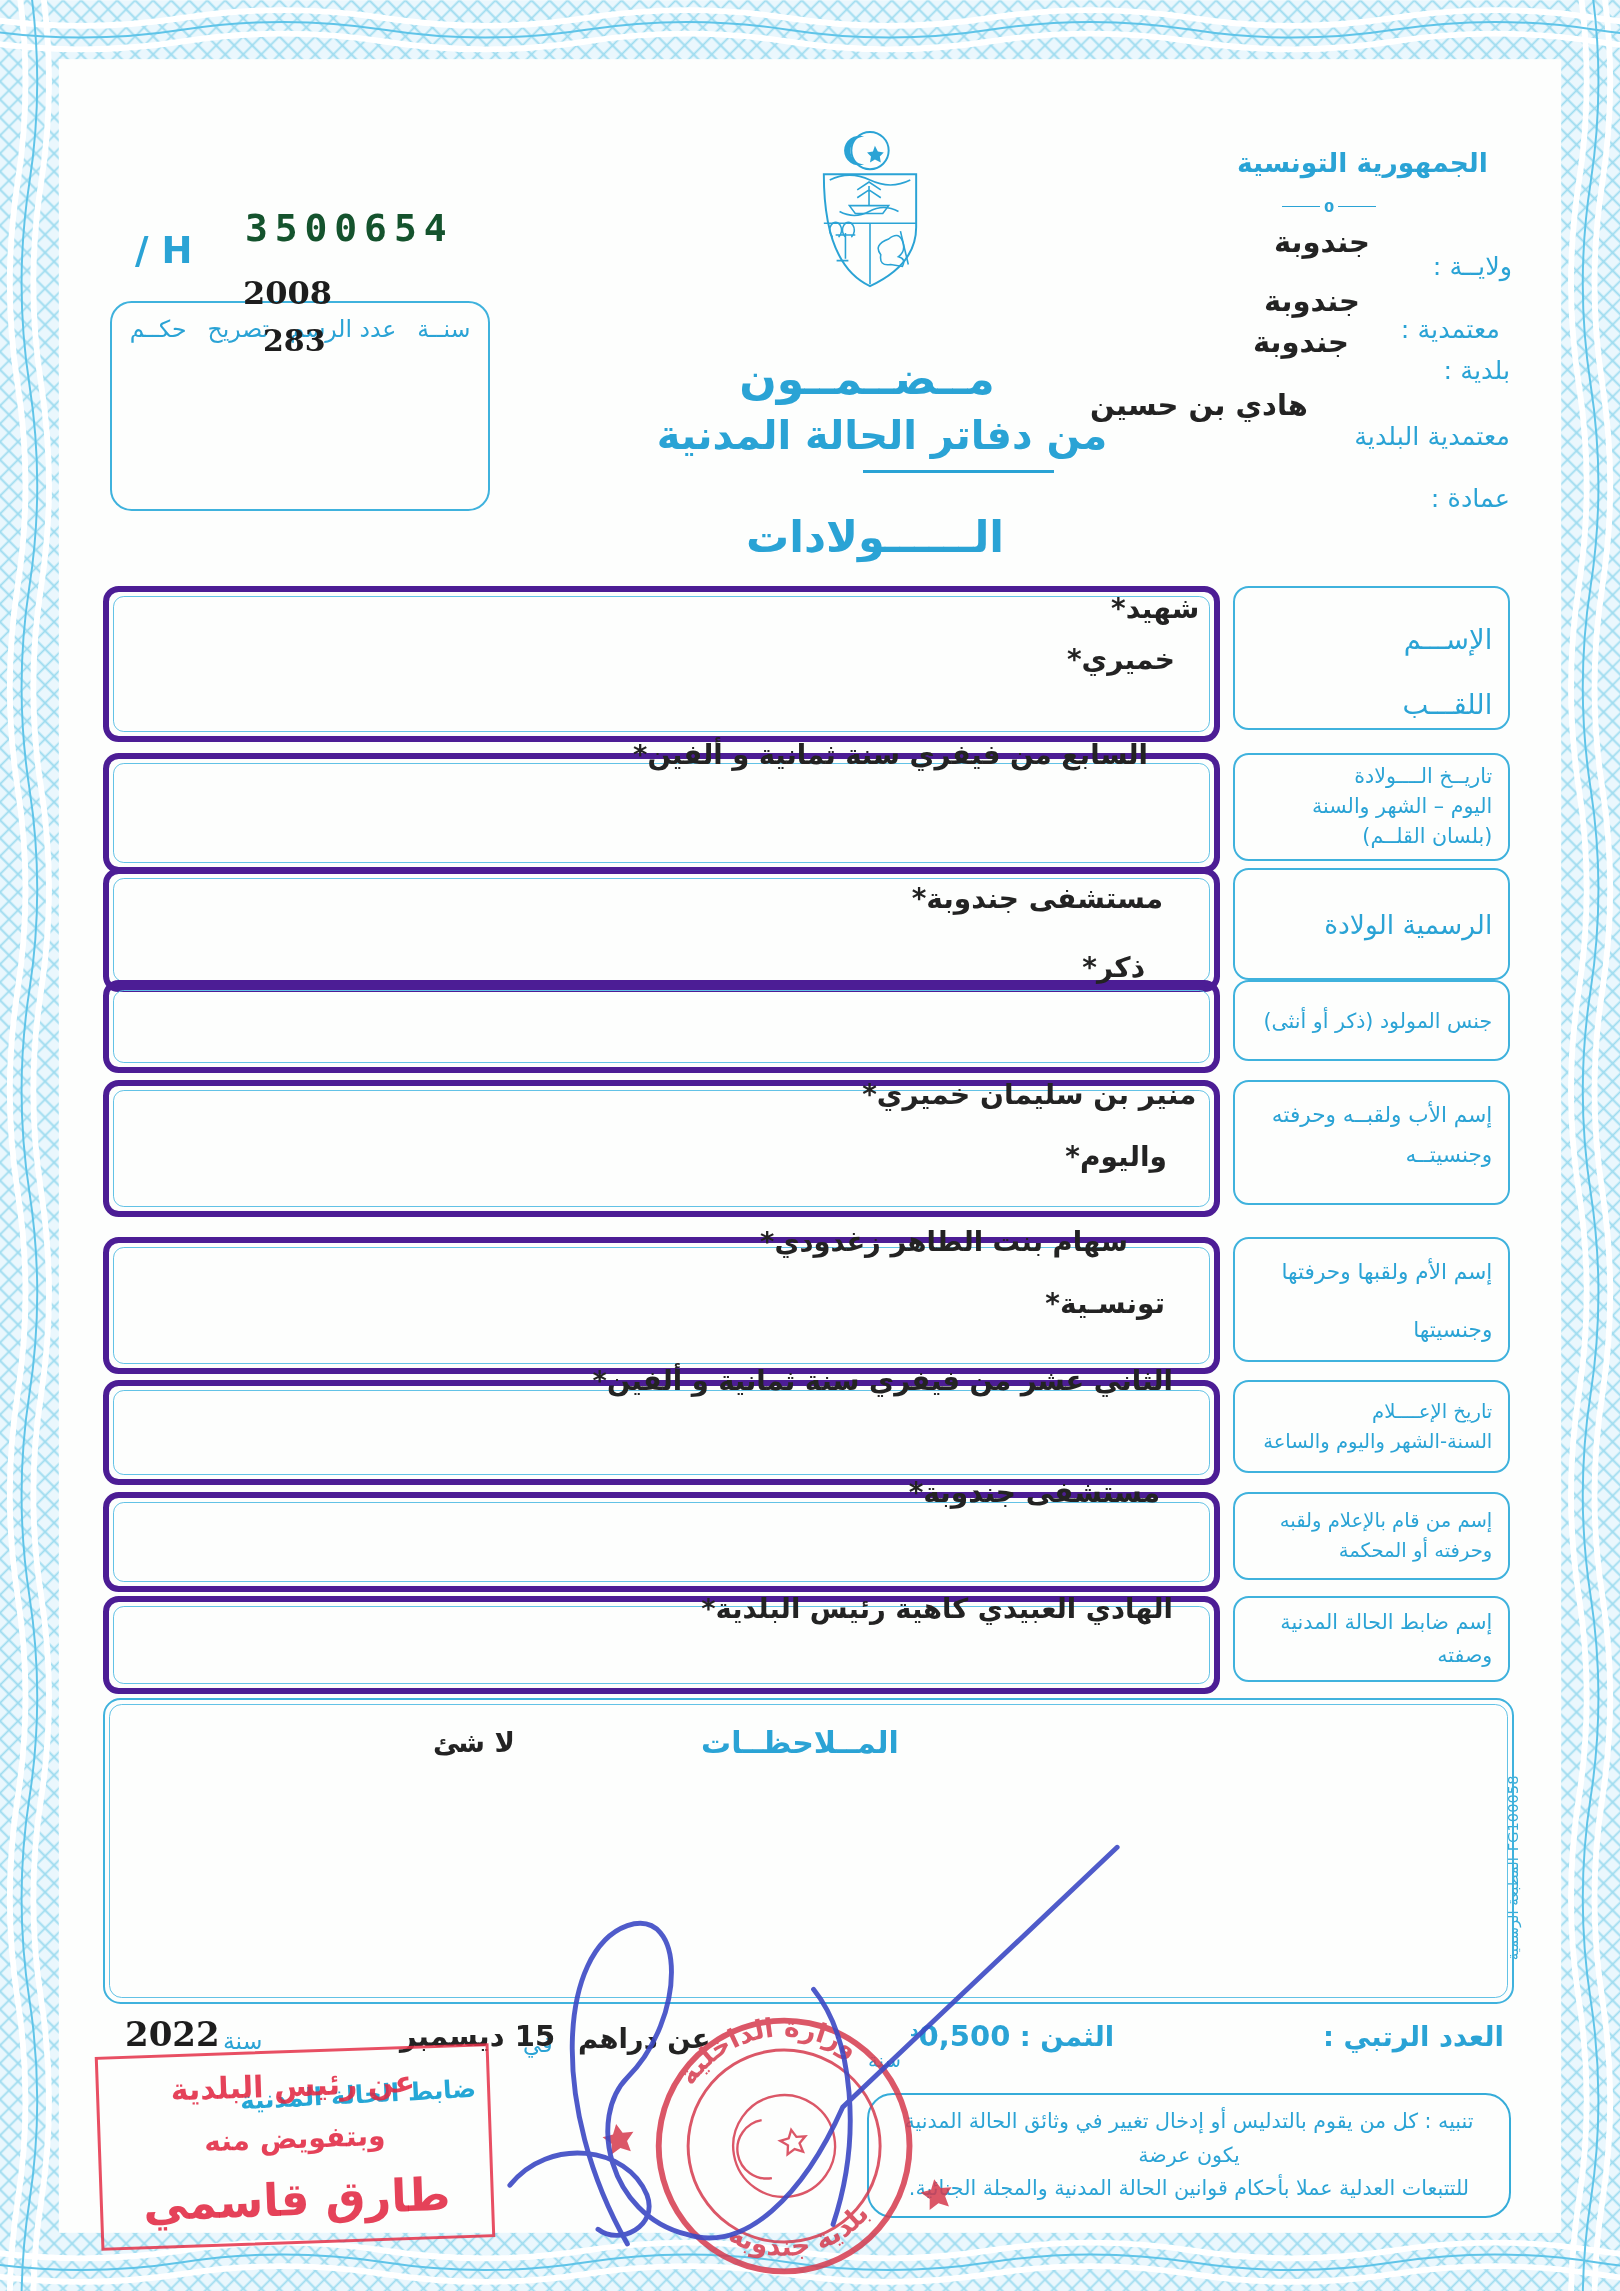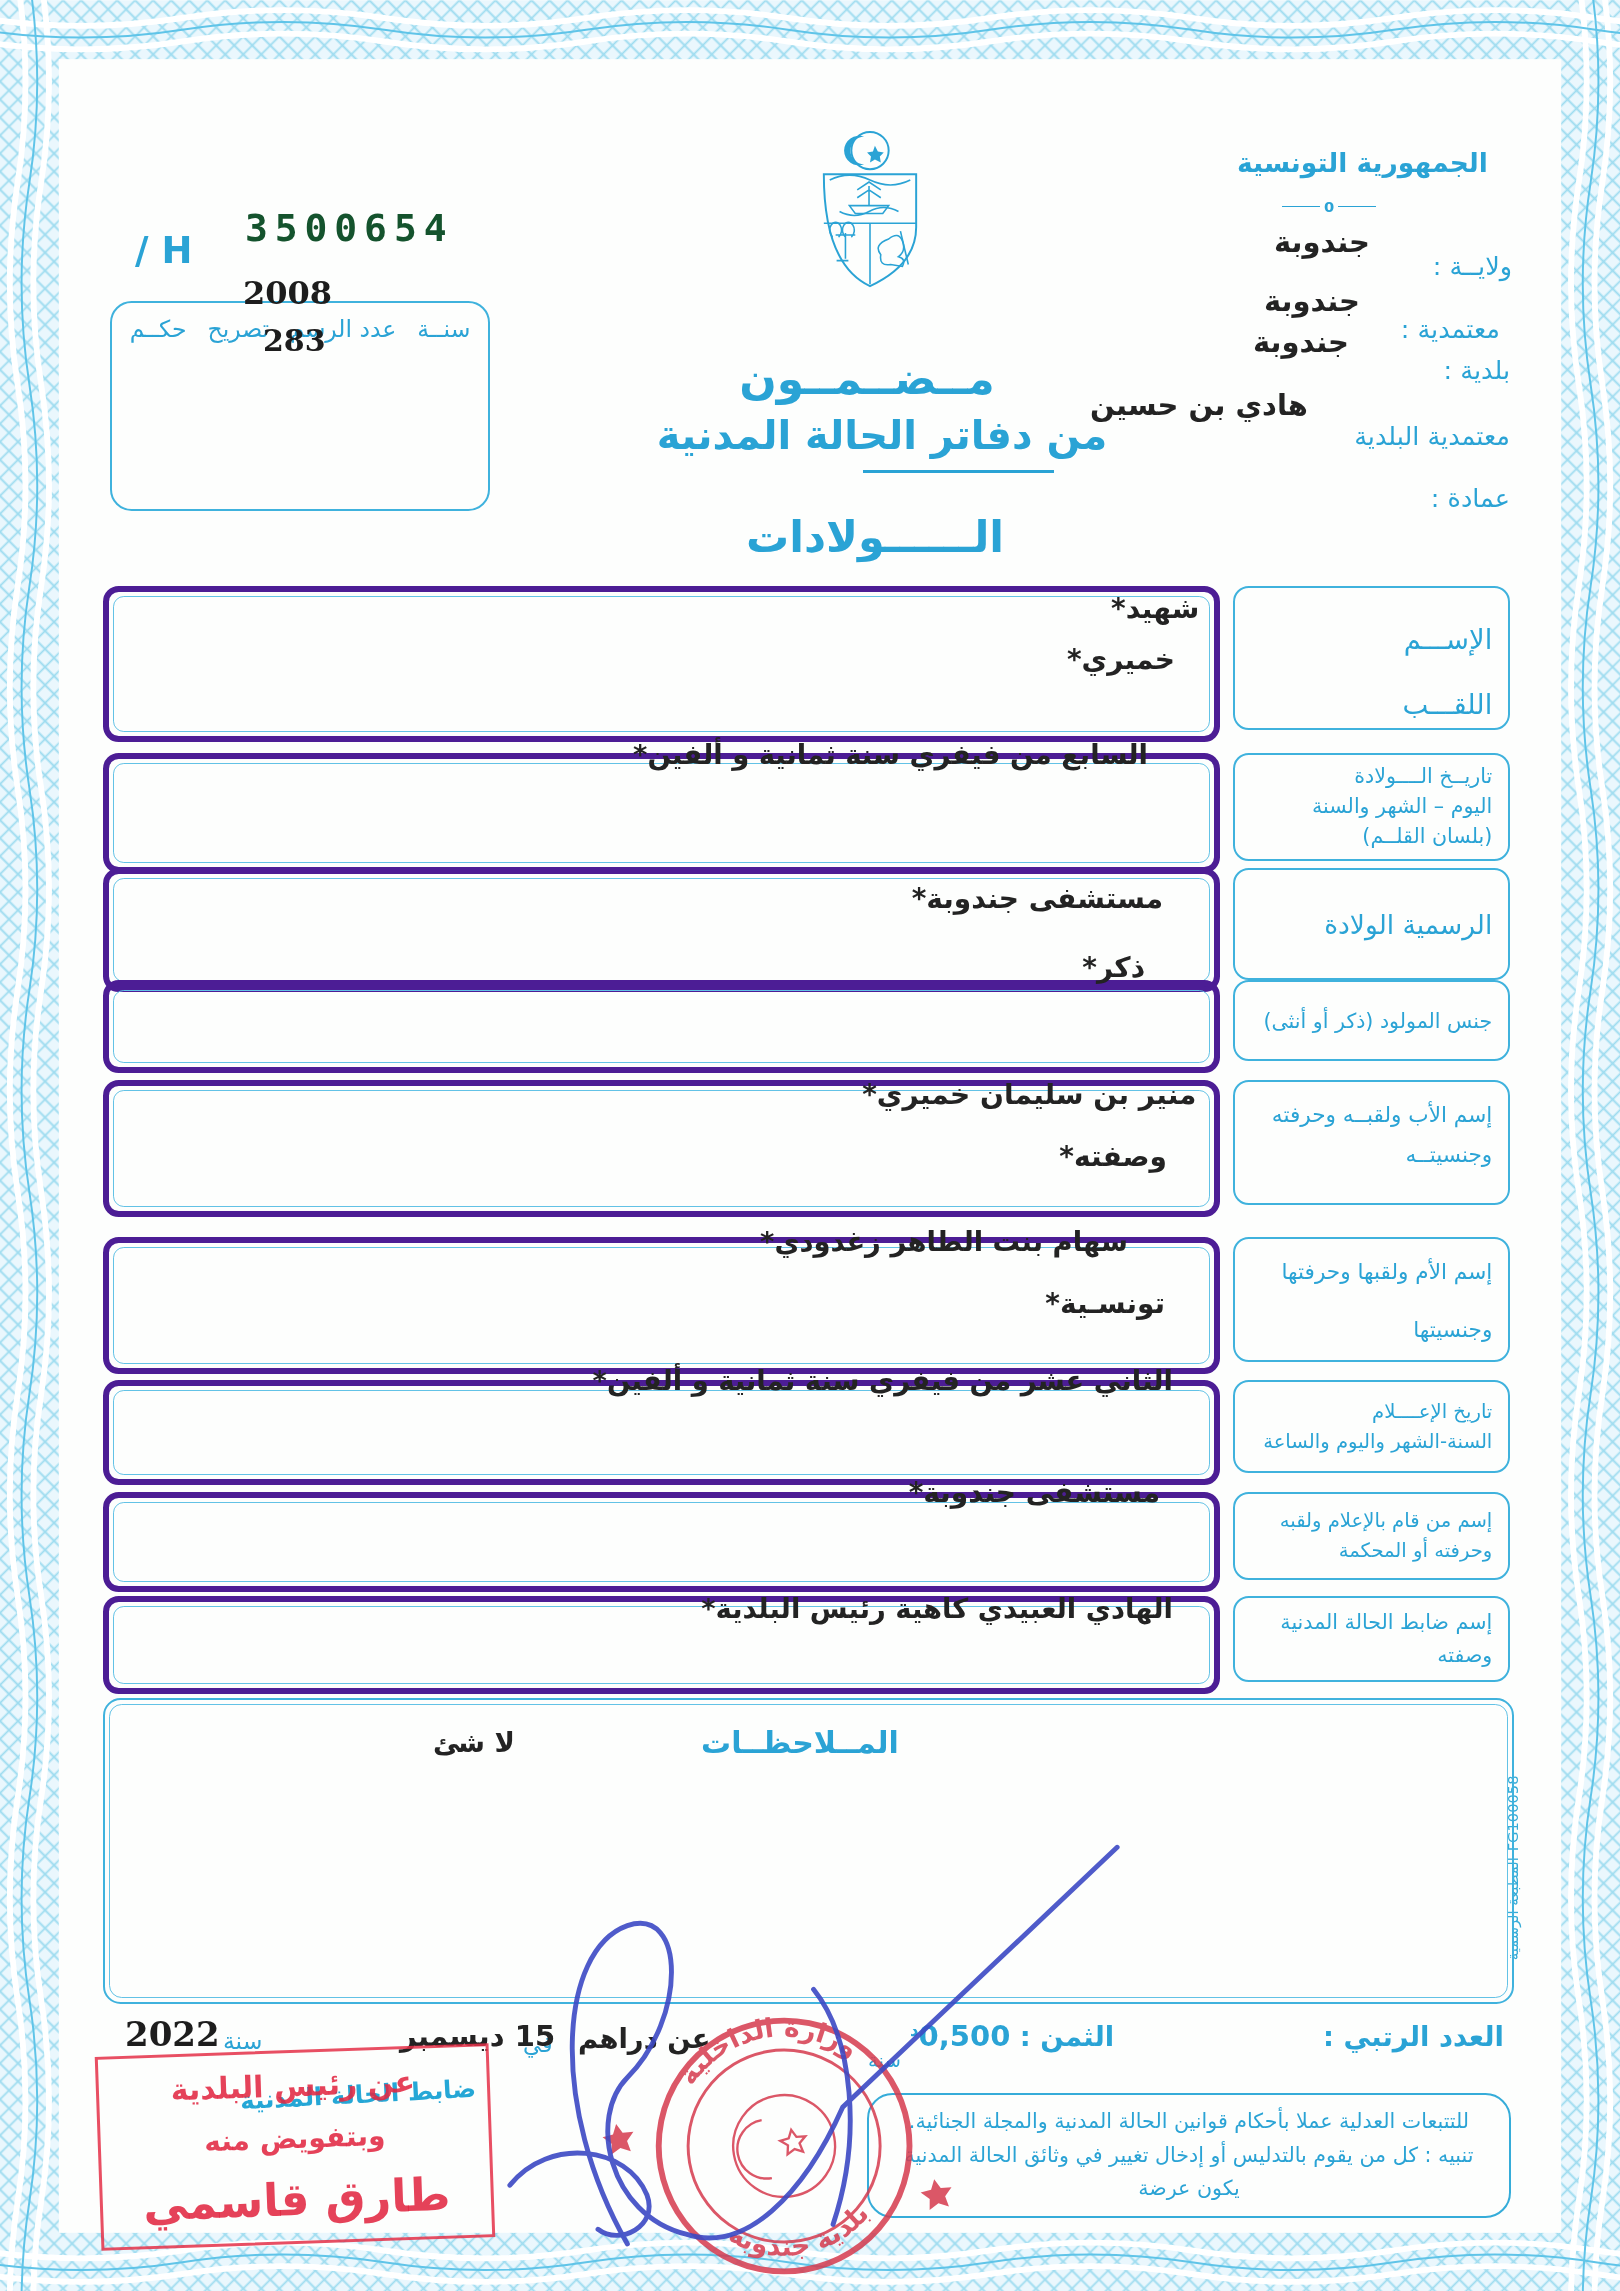--- a/index.html
+++ b/index.html
@@ -186,21 +186,21 @@
       <span class="val" style="top:-35px;right:69px">ذكر*</span>
     </div>
     <div class="lbox r4">
       <span class="lab">جنس المولود (ذكر أو أنثى)</span>
     </div>
   </div>
 
   <div class="row" style="top:1080px;height:125px">
     <div class="vbox">
       <span class="val" style="top:-7.8px;right:17.6px">منير بن سليمان خميري*</span>
-      <span class="val" style="top:54px;right:47px">وصفته*</span>
+      <span class="val" style="top:54px;right:47px">واليوم*</span>
     </div>
     <div class="lbox r5">
       <span class="lab">إسم الأب ولقبــه وحرفته</span>
       <span class="lab">وجنسيتــه</span>
     </div>
   </div>
 
   <div class="row" style="top:1237px;height:125px">
     <div class="vbox">
       <span class="val small-val" style="top:-16.7px;right:86px">سهام بنت الطاهر زغدودي*</span>
@@ -253,22 +253,22 @@
     <b style="font-size:29px">0,500</b><sup style="font-size:16.7px">د</sup>
   </span>
   <span class="abs cy" style="left:868px;top:2049px;font-size:19.6px;z-index:3">سنة</span>
   <span class="abs blk" style="left:578px;top:2023px;font-size:27.4px;z-index:4">عن دراهم</span>
   <span class="abs cy" style="left:523px;top:2031px;font-size:22.5px;z-index:3">في</span>
   <span class="abs blk" style="left:400px;top:2019px;font-size:29px;z-index:4">15 ديسمبر</span>
   <span class="abs cy" style="left:223px;top:2027px;font-size:23.5px;z-index:3">سنة</span>
   <span class="abs num" style="left:125px;top:2014px;font-size:34px;z-index:4">2022</span>
 
   <div class="warn-box">
+    <span>تنبيه : كل من يقوم بالتدليس أو إدخال تغيير في وثائق الحالة المدنية يكون عرضة</span>
     <span>للتتبعات العدلية عملا بأحكام قوانين الحالة المدنية والمجلة الجنائية.</span>
-    <span>تنبيه : كل من يقوم بالتدليس أو إدخال تغيير في وثائق الحالة المدنية يكون عرضة</span>
   </div>
 
   <div class="vertical-print" dir="ltr">
     <span>المطبعة الرسمية</span>
     <span>FG100058</span>
   </div>
 
   <span class="officer-cyan">ضابط الحالة المدنية</span>
 
   <div class="rect-stamp">

